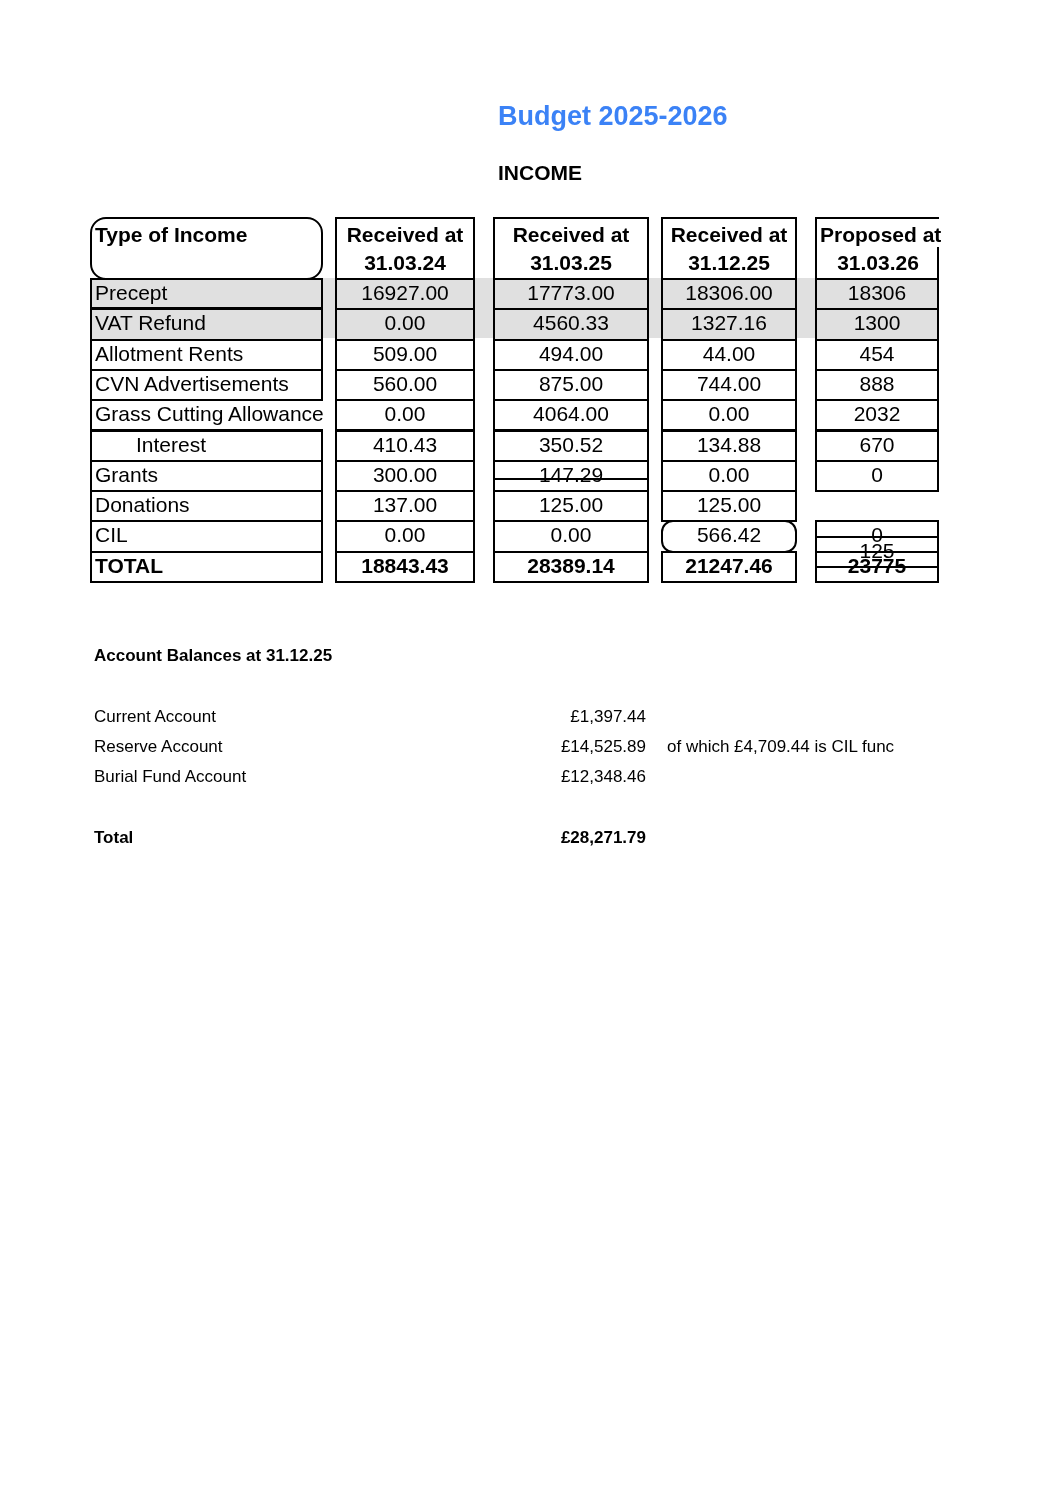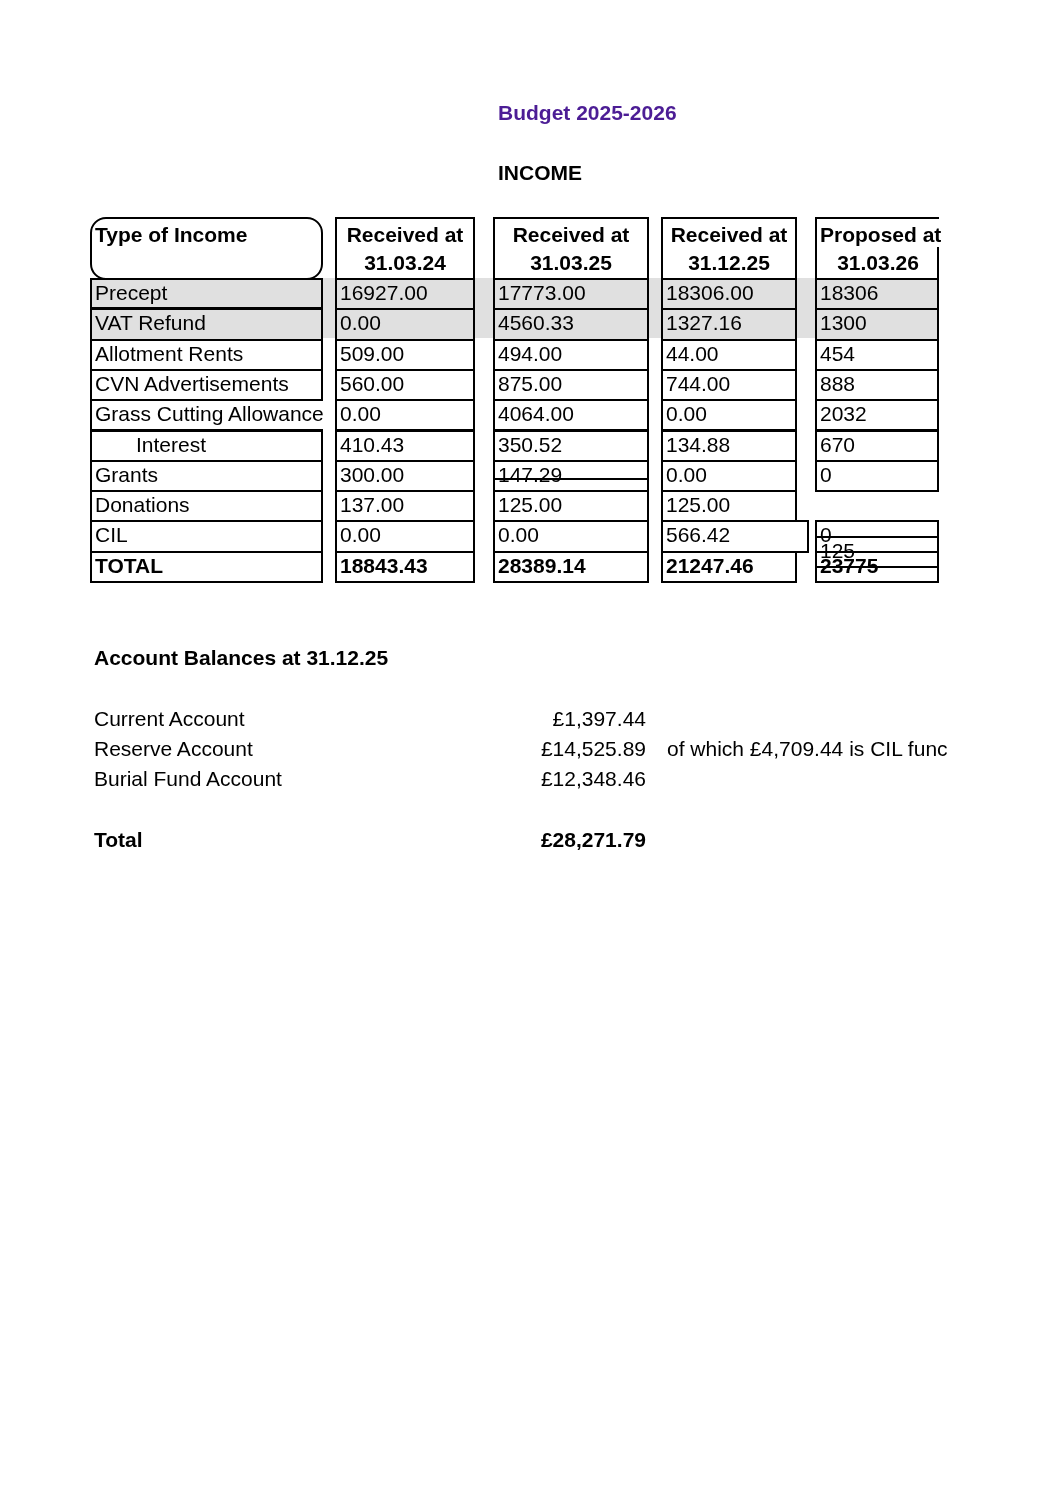--- a/index.html
+++ b/index.html
@@ -1,31 +1,31 @@
 <!DOCTYPE html>
 <html><head>
 <meta charset="utf-8">
 <style>
   html, body { margin: 0; padding: 0; background: #ffffff; }
   body { width: 1058px; height: 1497px; position: relative; overflow: hidden;
          font-family: "Liberation Sans", "DejaVu Sans", sans-serif; color: #000; }
-  .title { position: absolute; left: 498px; top: 101px; font-size: 21px; font-weight: bold; color: #4c1d95; white-space: nowrap; text-align: right; }
+  .title { position: absolute; left: 498px; top: 101px; font-size: 27px; font-weight: bold; color: #3b82f6; white-space: nowrap; text-align: right; }
   .section { position: absolute; left: 498px; top: 161px; font-size: 21px; font-weight: bold; white-space: nowrap; }
 
   .band { position: absolute; left: 90px; width: 848px; height: 30px; background: #e0e0e0; }
   .cell { position: absolute; box-sizing: border-box; border: 2px solid #000; font-size: 21px;
           line-height: 26px; padding: 0 3px; white-space: nowrap; overflow: hidden; }
-  .cell.num { text-align: left; }
+  .cell.num { text-align: center; }
   .cell.label { text-align: left; }
   .cell.bold { font-weight: bold; }
   .cell.hdr { font-weight: bold; text-align: center; line-height: 28px; padding-top: 2px; }
   .cell.shade { background: #e0e0e0; }
   .cell.open-right { border-right: none; overflow: visible; }
 
-  .bal { position: absolute; font-size: 21px; white-space: nowrap; }
+  .bal { position: absolute; font-size: 17px; white-space: nowrap; }
   .bal.bold { font-weight: bold; }
   .bal.amt { text-align: right; width: 200px; }
 </style>
 </head>
 <body>
 
 <div class="title">Budget 2025-2026</div>
 <div class="section">INCOME</div>
 
 <div id="income-table">
@@ -77,21 +77,21 @@
       <div>31.12.25</div>
     </div>
     <div class="cell num shade" style="left: 661px; top: 278px; width: 136px; height: 43px;">18306.00</div>
     <div class="cell num shade" style="left: 661px; top: 308.3px; width: 136px; height: 32.3px;">1327.16</div>
     <div class="cell num" style="left: 661px; top: 338.6px; width: 136px; height: 32.3px;">44.00</div>
     <div class="cell num" style="left: 661px; top: 368.9px; width: 136px; height: 32.3px;">744.00</div>
     <div class="cell num" style="left: 661px; top: 399.2px; width: 136px; height: 32.3px;">0.00</div>
     <div class="cell num" style="left: 661px; top: 429.5px; width: 136px; height: 32.3px;">134.88</div>
     <div class="cell num" style="left: 661px; top: 459.8px; width: 136px; height: 32.3px;">0.00</div>
     <div class="cell num" style="left: 661px; top: 490.1px; width: 136px; height: 32.3px;">125.00</div>
-    <div class="cell num" style="left: 661px; top: 520.4px; width: 148px; height: 32.3px;">566.42</div>
+    <div class="cell num" style="left: 661px; top: 520.4px; width: 136px; height: 32.3px; border-radius: 12px;">566.42</div>
     <div class="cell num bold" style="left: 661px; top: 550.7px; width: 136px; height: 32.3px;">21247.46</div>
     <div class="cell hdr" style="left: 815px; top: 217px; width: 124px; height: 63px; border-right: none; overflow: visible;">
       <div>Proposed at</div>
       <div>31.03.26</div>
     </div>
     <div style="position: absolute; left: 937px; top: 247px; width: 2px; height: 33px; background: rgb(0, 0, 0);"></div>
     <div class="cell num shade" style="left: 815px; top: 278px; width: 124px; height: 32.3px;">18306</div>
     <div class="cell num shade" style="left: 815px; top: 308.3px; width: 124px; height: 32.3px;">1300</div>
     <div class="cell num" style="left: 815px; top: 338.6px; width: 124px; height: 32.3px;">454</div>
     <div class="cell num" style="left: 815px; top: 368.9px; width: 124px; height: 32.3px;">888</div>

